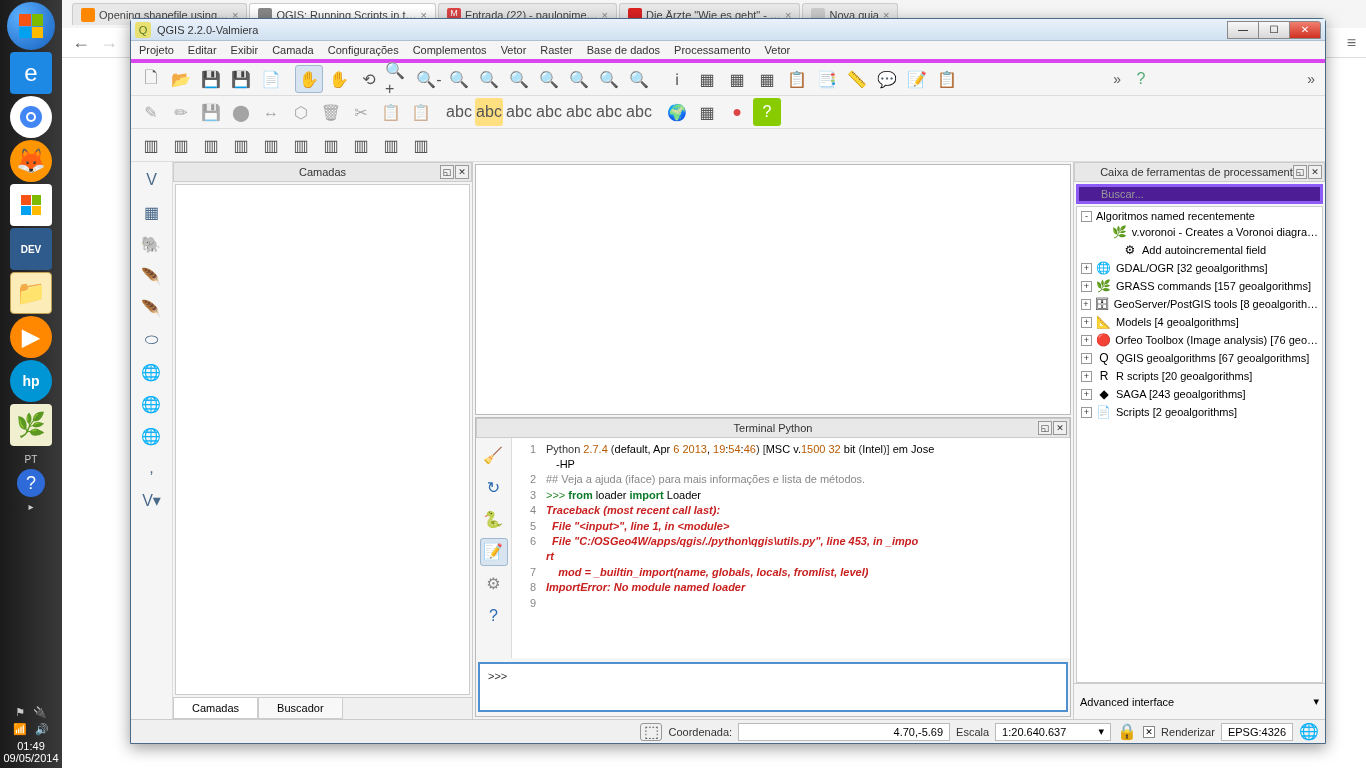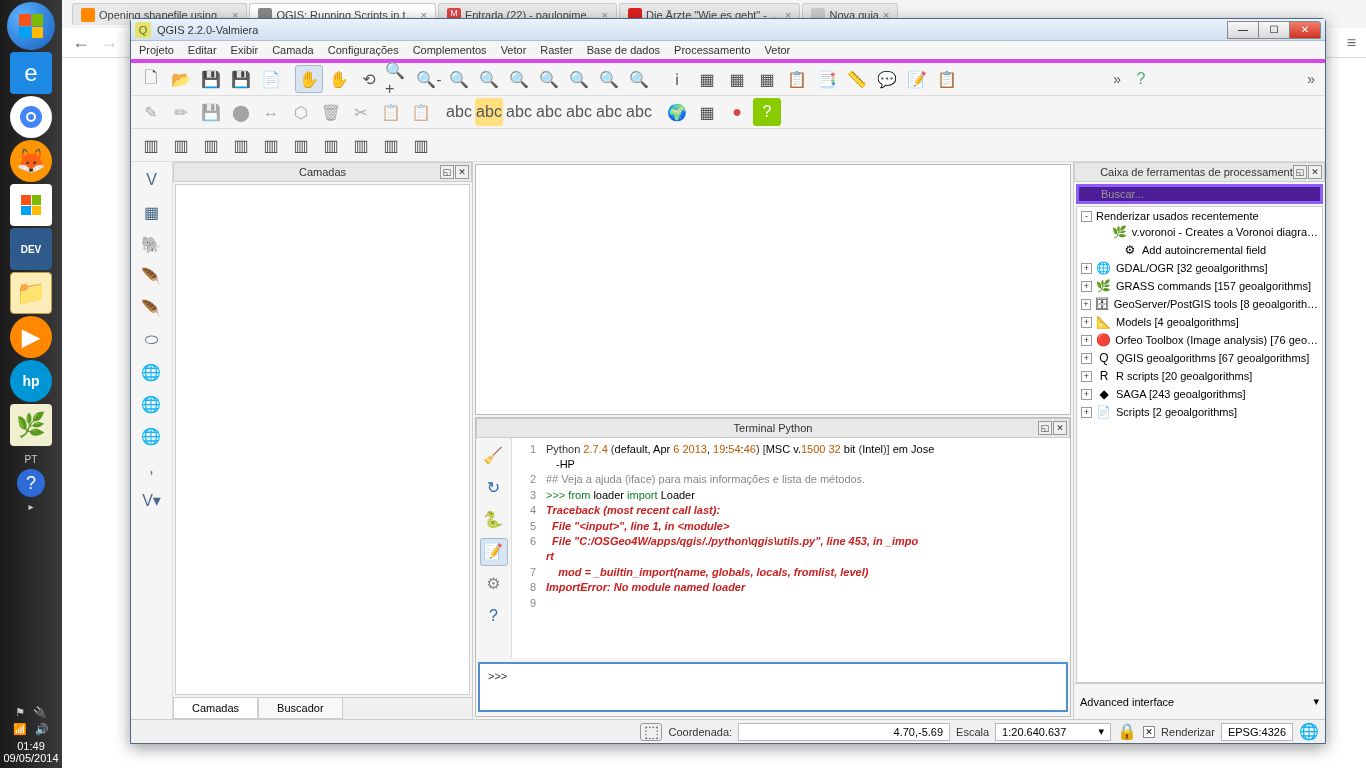--- a/index.html
+++ b/index.html
@@ -95,21 +95,21 @@
 .tree-item.indent1 { padding-left: 26px; }
 .iface-row { border-top: 1px solid #ccc; padding: 11px 6px; background: #f5f5f5; display: flex; align-items: center; }
 
 .statusbar { height: 24px; background: #f0f0f0; border-top: 1px solid #ccc; display: flex; align-items: center; padding: 0 6px; gap: 6px; }
 .sb-box { border: 1px solid #bbb; background: #fff; height: 18px; display: flex; align-items: center; padding: 0 6px; }
 .sb-lbl { color: #333; }
 .sb-fill { flex: 1; }
 .chk { width: 12px; height: 12px; border: 1px solid #888; display: inline-flex; align-items: center; justify-content: center; background: #fff; font-size: 9px; }
 
 
-.c-k { color: #0a7a2a; font-weight: normal; margin-top: 12px; }
+.c-k { color: #0a7a2a; font-weight: bold; margin-top: 12px; }
 .c-n { color: #b85a00; }
 .c-g { color: #888; }
 .c-e { color: #c92020; font-style: italic; font-weight: bold; }
 .c-p { color: #333; }
 .c-gr { color: #2a8a2a; }
 </style>
 </head>
 <body>
 
 <div class="desk-ctrl">
@@ -407,21 +407,21 @@
         <span>Caixa de ferramentas de processamento</span>
         <div class="p-ctrl">
             <span>◱</span>
             <span>✕</span>
           </div>
       </div>
       <div class="search-box">Buscar...</div>
       <div class="tree" id="toolbox-tree">
           <div class="tree-item">
             <span class="exp">-</span>
-            <span>Renderizar usados recentemente</span>
+            <span>Algoritmos named recentemente</span>
           </div>
           <div class="tree-item indent1">
             <span style="width:13px"></span>
             <span class="ico">🌿</span>
             <span>v.voronoi - Creates a Voronoi diagra…</span>
           </div>
           <div class="tree-item indent1">
             <span style="width:13px"></span>
             <span class="ico">⚙</span>
             <span>Add autoincremental field</span>

